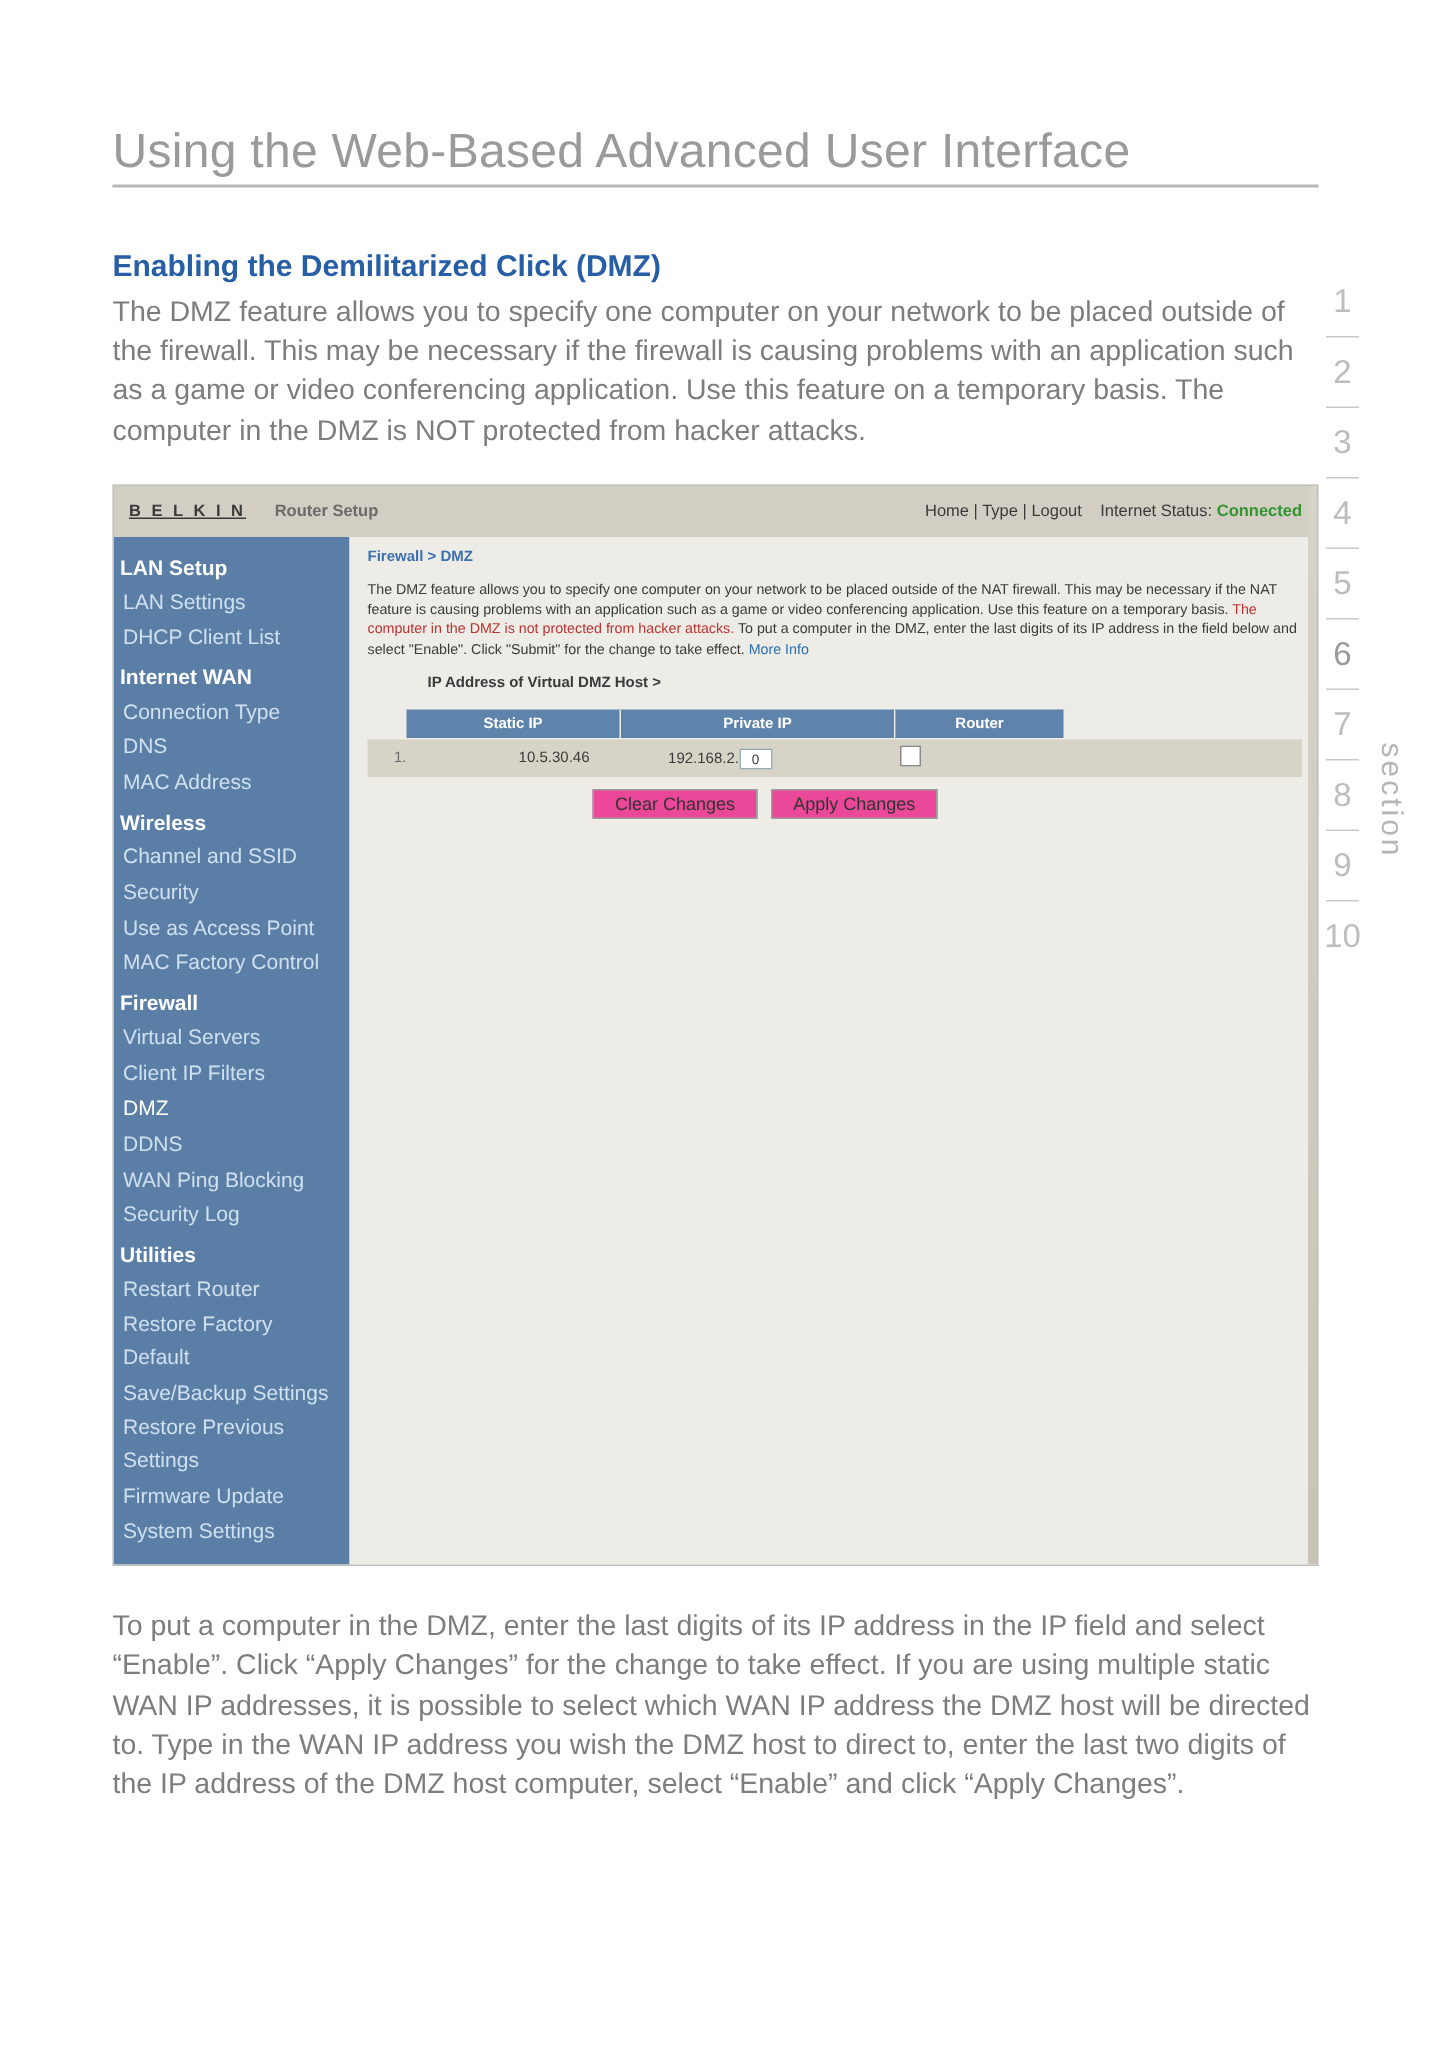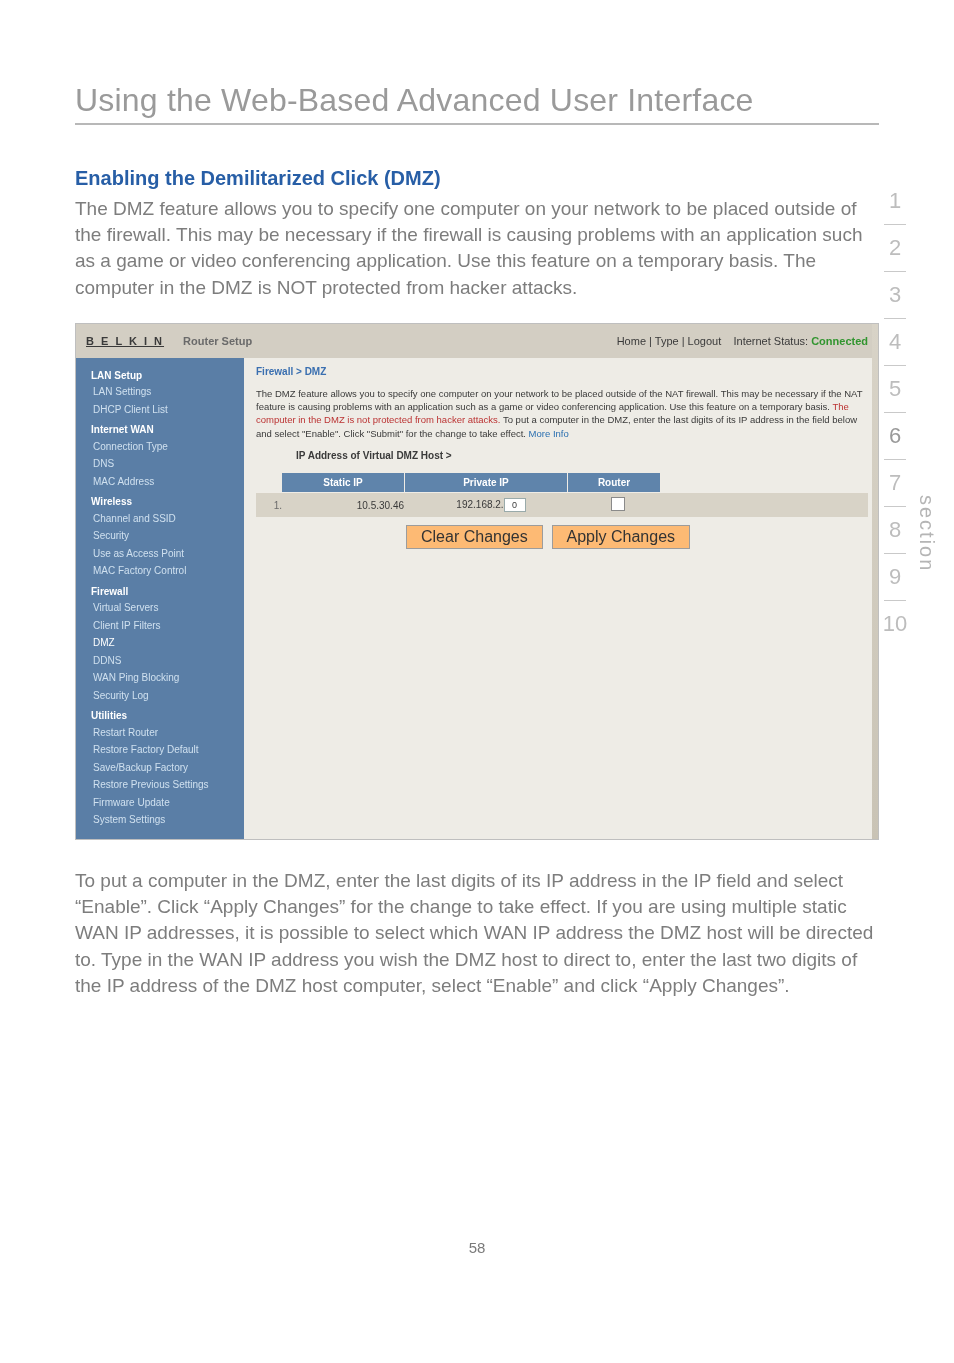--- a/index.html
+++ b/index.html
@@ -16,44 +16,44 @@
   .rail .sep { width: 22px; height: 0; border-top: 1px solid #c9c9c9; margin: 0 auto; }
   .sectionWord { position: absolute; right: 16px; top: 495px; color: #b5b5b5; font-size: 20px; letter-spacing: 2px; writing-mode: vertical-rl; }
   
   .shot { border: 1px solid #bfbfbf; width: 802px; overflow: hidden; background: #efece5; margin-bottom: 28px; }
   .shot .top { display: flex; align-items: center; justify-content: space-between; background: #d3cec3; height: 34px; padding: 0 10px; font-size: 11px; color: #4a4a4a; }
   .brand { letter-spacing: 2px; font-weight: 700; color: #3a3a3a; text-decoration: underline; }
   .routerSetup { font-weight: 700; margin-left: 16px; color: #6a6a6a; }
   .statusbar { color: #3a3a3a; }
   .statusbar .conn { color: #31952f; font-weight: 700; }
   .shot .body { display: flex; }
-  .sidebar { width: 145px; background: #5a7ea6; color: #cfe0ef; font-size: 10px; line-height: 1.55; padding: 6px 8px 10px 15px; }
+  .sidebar { width: 145px; background: #5a7ea6; color: #cfe0ef; font-size: 14px; line-height: 1.55; padding: 6px 8px 10px 4px; }
   .sidebar .grp { font-weight: 700; color: #fff; margin-top: 4px; }
   .sidebar .itm { padding: 1px 0 1px 2px; color: #cfe0ef; }
   .sidebar .itm.active { color: #fff; }
   .content { flex: 1; background: #eeece6; padding: 8px 10px 18px 12px; font-size: 10px; color: #3a3a3a; }
   .crumb { color: #3a6fb0; font-weight: 700; margin-bottom: 10px; }
   .desc { font-size: 9.5px; line-height: 1.4; }
   .desc .warn { color: #b33; }
   .desc .more { color: #2a6fb0; }
   .tblHead { display: flex; margin-top: 12px; }
-  .tblHead .hcell { background: #5f84ab; color: #fff; font-size: 10px; font-weight: 700; text-align: center; padding: 4px 6px; border-right: 1px solid #efece6; }
+  .tblHead .hcell { background: #5f84ab; color: #fff; font-size: 10px; font-weight: 700; text-align: center; padding: 4px 16px; border-right: 1px solid #efece6; }
   .tblHead .spacer { width: 26px; background: transparent; }
   .c-static { width: 110px; }
   .c-priv { width: 150px; }
   .c-en { width: 80px; }
   .row { display: flex; align-items: center; background: #d8d3c7; border-top: 1px solid #efece6; }
   .row .idx { width: 26px; text-align: right; padding-right: 6px; color: #6a6a6a; font-size: 10px; }
   .row .static { width: 110px; text-align: right; padding: 4px 6px; }
   .row .priv { width: 150px; text-align: center; padding: 4px 6px; }
   .row .en { width: 80px; text-align: center; padding: 4px 6px; }
   .field { display: inline-block; background: #fff; border: 1px solid #9aa; width: 20px; height: 12px; font-size: 9px; line-height: 12px; text-align: center; vertical-align: middle; }
   .checkbox { display: inline-block; width: 12px; height: 12px; background: #fff; border: 1px solid #8a8a8a; }
   .btns { margin-top: 8px; padding-left: 150px; }
-  .btn { display: inline-block; background: #fdba74; border: 1px solid #9c9c9c; padding: 2px 14px; font-size: 16px; color: #333; margin-right: 6px; }
+  .btn { display: inline-block; background: #ec4899; border: 1px solid #9c9c9c; padding: 2px 14px; font-size: 12px; color: #333; margin-right: 6px; }
   .scrollhint { position: absolute; right: 0; top: 0; bottom: 0; width: 6px; background: linear-gradient(#d8d3c7,#c9c3b5); }
   .shot { position: relative; }
   .after { color: #7d7d7d; font-size: 19px; line-height: 1.38; }
   .pageNum { text-align: center; color: #7a7a7a; font-size: 15px; margin-top: 240px; }
 </style>
 </head>
 <body>
 
 <div class="page">
   <div class="h1">Using the Web-Based Advanced User Interface</div>
@@ -92,21 +92,21 @@
         <div class="grp">Firewall</div>
         <div class="itm">Virtual Servers</div>
         <div class="itm">Client IP Filters</div>
         <div class="itm active">DMZ</div>
         <div class="itm">DDNS</div>
         <div class="itm">WAN Ping Blocking</div>
         <div class="itm">Security Log</div>
         <div class="grp">Utilities</div>
         <div class="itm">Restart Router</div>
         <div class="itm">Restore Factory Default</div>
-        <div class="itm">Save/Backup Factory</div>
+        <div class="itm">Save/Backup Settings</div>
         <div class="itm">Restore Previous Settings</div>
         <div class="itm">Firmware Update</div>
         <div class="itm">System Settings</div>
       </div>
       <div class="content">
         <div class="crumb">Firewall &gt; DMZ</div>
         <div class="desc">
           <span>The DMZ feature allows you to specify one computer on your network to be placed outside of the NAT firewall. This may be necessary if the NAT feature is causing problems with an application such as a game or video conferencing application. Use this feature on a temporary basis. </span>
           <span class="warn">The computer in the DMZ is not protected from hacker attacks.</span>
           <span> To put a computer in the DMZ, enter the last digits of its IP address in the field below and select "Enable". Click "Submit" for the change to take effect. </span>

